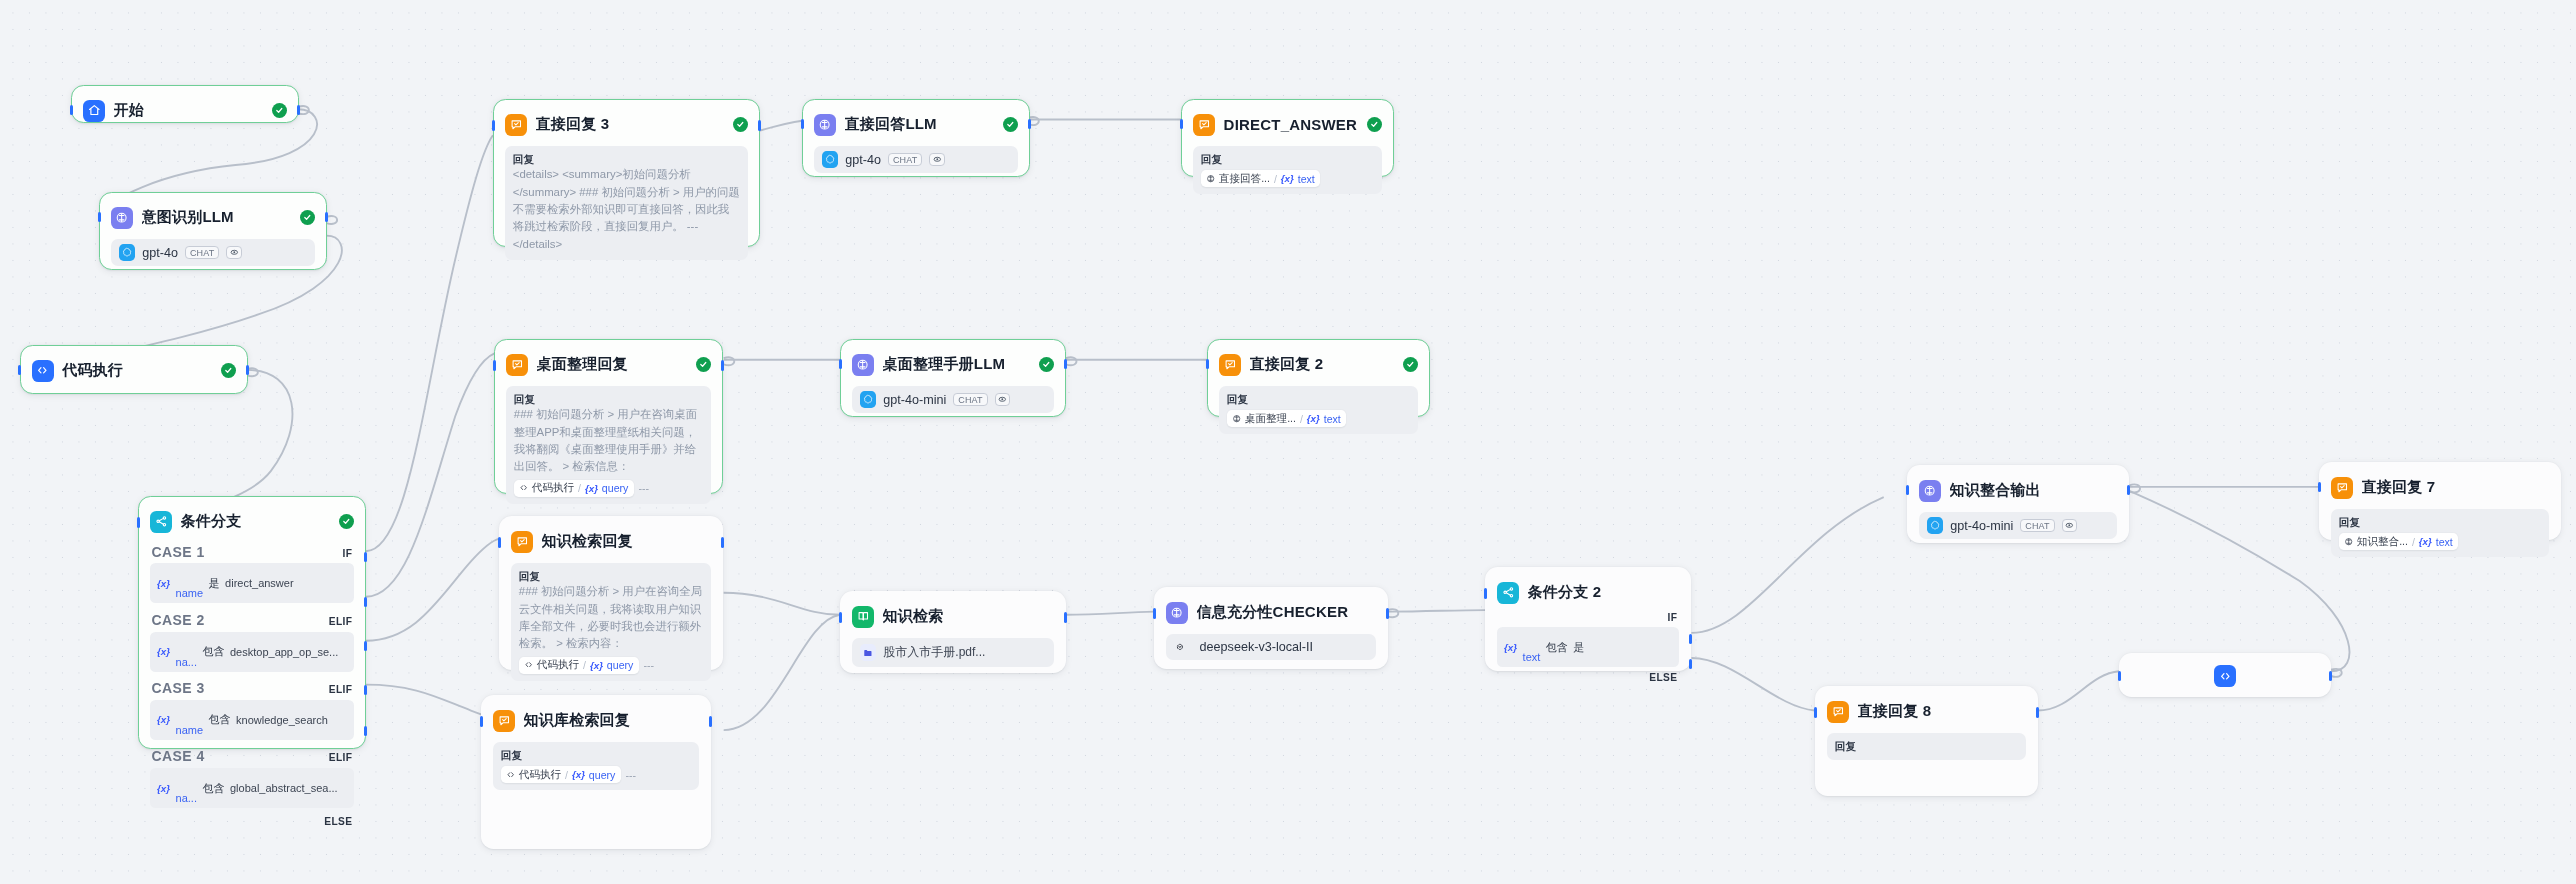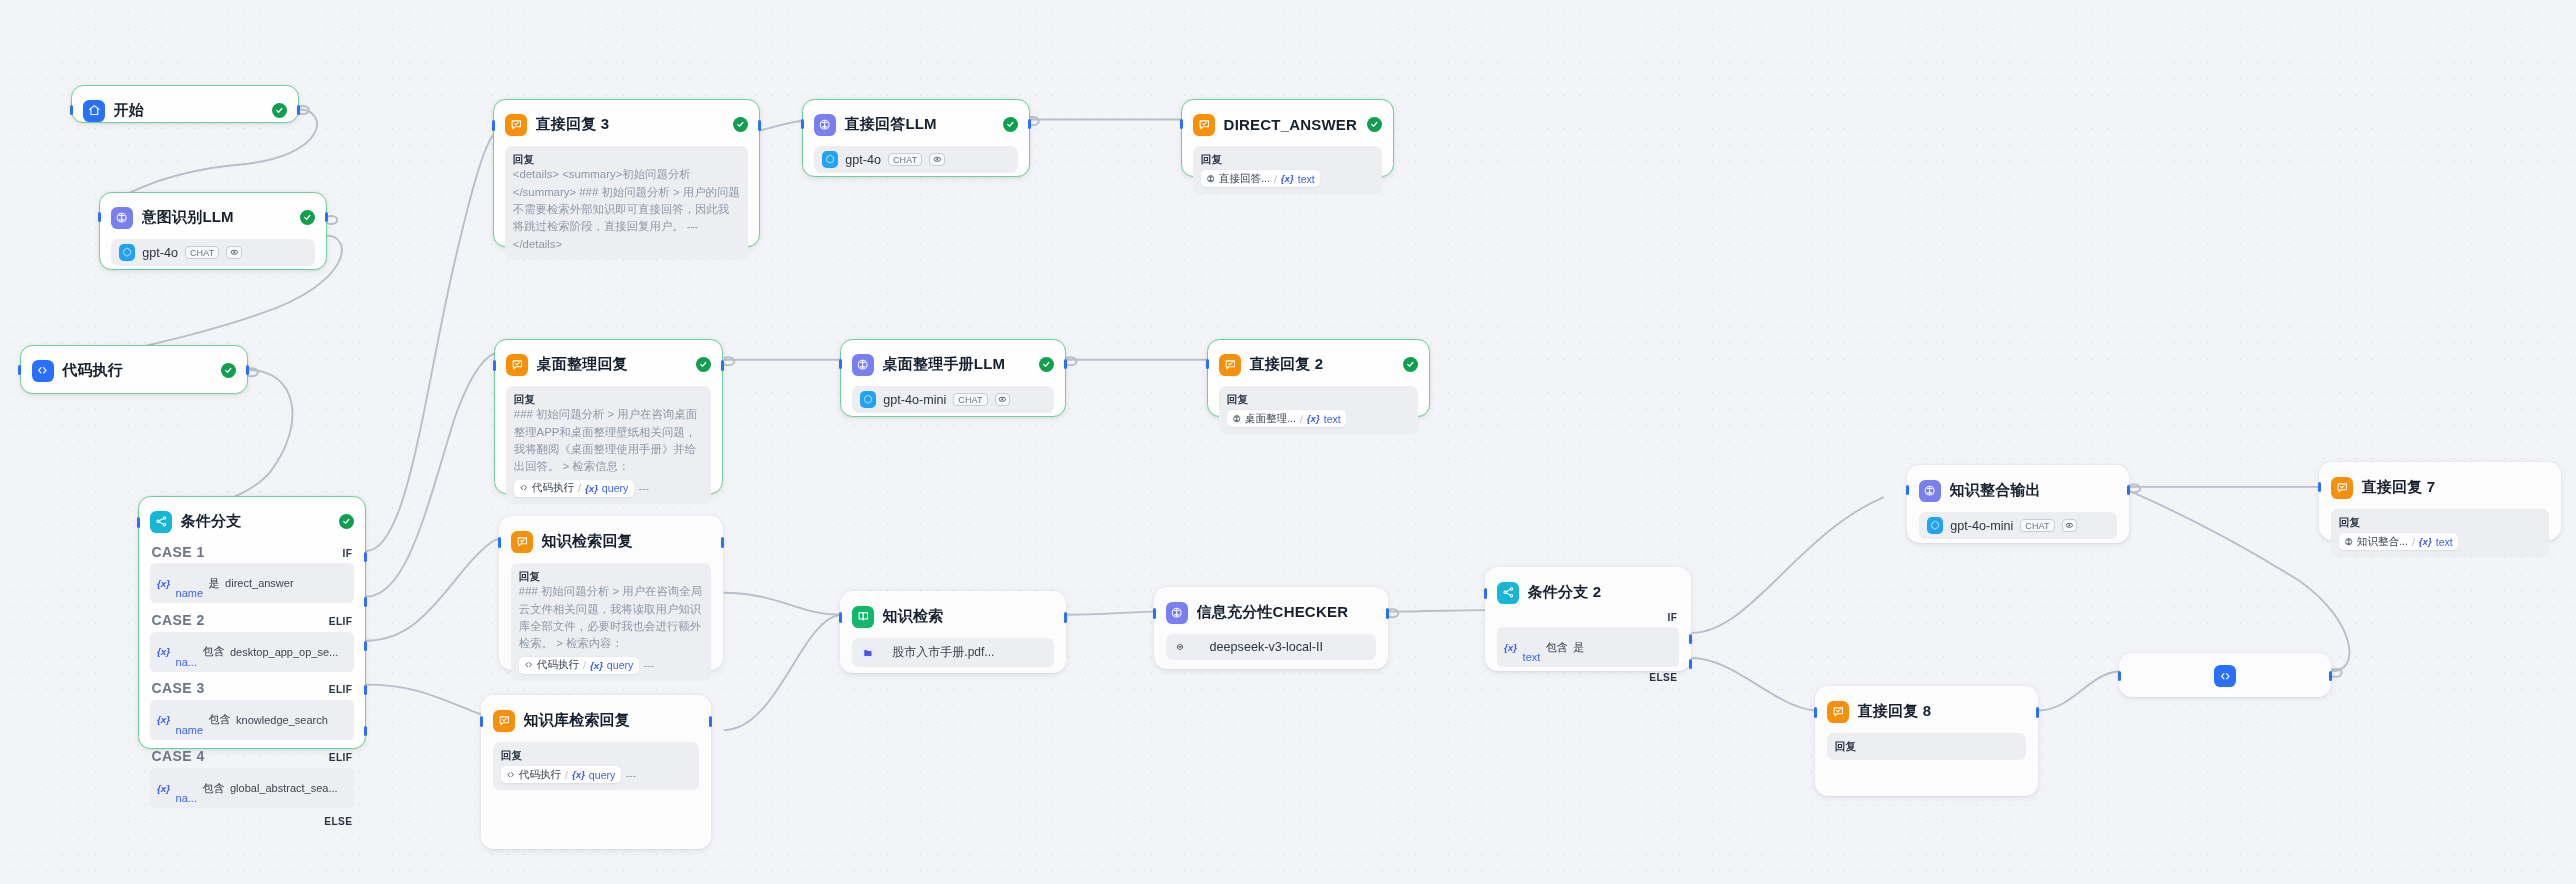--- a/index.html
+++ b/index.html
@@ -83,27 +83,27 @@
     padding:0.8px 3.9px; background:#f7f8fa; letter-spacing:0.2px;
   }
   .eye-btn {
     width:15.7px;height:13.3px;border:0.8px solid #c7ccd6;border-radius:3.9px;background:#f7f8fa;
     display:flex;align-items:center;justify-content:center;
   }
 
   
   .kb-row {
     margin-top:7.8px; background:#eceef2; border-radius:7px;
-    padding:6.3px 7.8px; display:flex; align-items:center; gap:16px;
+    padding:6.3px 7.8px; display:flex; align-items:center; gap:7px;
   }
   .kb-ico { width:16.5px;height:16.5px;border-radius:4.7px;background:#e8ecfd;display:flex;align-items:center;justify-content:center;flex:0 0 16.5px;}
   .kb-name { font-size:12px; color:#3c4452; white-space:nowrap; overflow:hidden; }
 
   
-  .prov-row { margin-top:7.8px; background:#eceef2; border-radius:7px; padding:6.3px 7.8px; display:flex; align-items:center; gap:24px;}
+  .prov-row { margin-top:7.8px; background:#eceef2; border-radius:7px; padding:6.3px 7.8px; display:flex; align-items:center; gap:14px;}
   .prov-name { font-size:12.6px; color:#2b3443; white-space:nowrap; }
 
   
   .case-head {
     display:flex; align-items:baseline; justify-content:space-between;
     margin-top:8.6px; padding: 0 1.6px;
   }
   .case-label { font-size:14px; font-weight:700; color:#6d7687; letter-spacing:0.4px; }
   .case-op    { font-size:10.2px; font-weight:800; color:#2b3443; letter-spacing:0.4px; }
   .cond-row {

